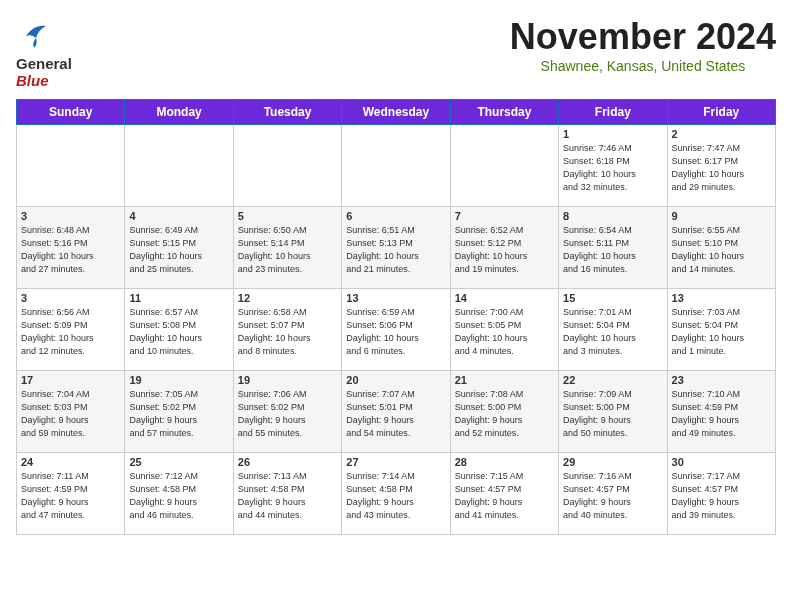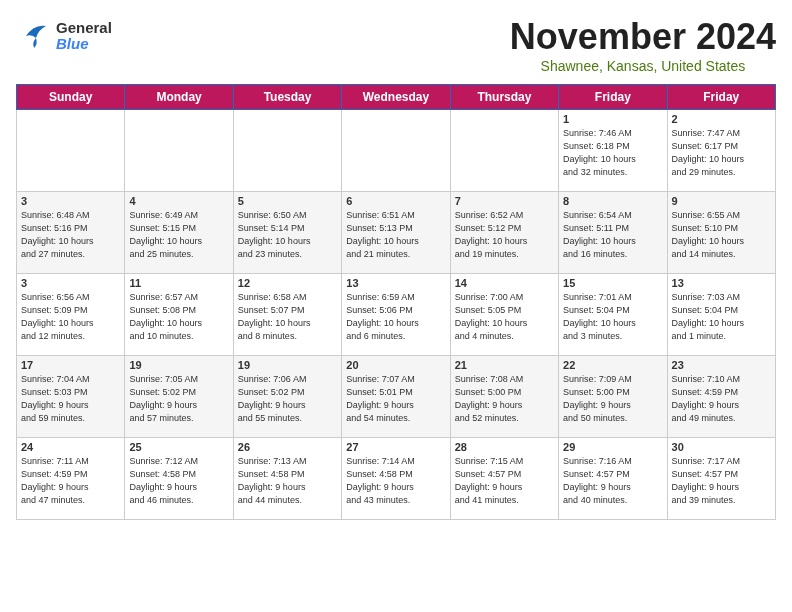--- a/index.html
+++ b/index.html
@@ -20,41 +20,42 @@
       justify-content: space-between;
       margin-bottom: 10px;
     }
     .logo {
       display: flex;
       flex-direction: column;
       align-items: flex-start;
     }
     .logo-row {
       display: flex;
-      align-items: center;
+      align-items: flex-start;
+      flex-direction: column;
     }
     .title-area {
       text-align: center;
     }
     .month-title {
       font-size: 36px;
       font-weight: bold;
       color: #222;
     }
     .location {
       font-size: 14px;
       color: #4d7c0f;
     }
     table {
       width: 100%;
       border-collapse: collapse;
       table-layout: fixed;
     }
     thead tr th {
-      background: #be185d;
+      background: #6d28d9;
       color: #fff;
       font-size: 12px;
       font-weight: bold;
       padding: 5px 4px;
       border: 1px solid #1a6bbf;
     }
     tbody tr td {
       border: 1px solid #ccc;
       vertical-align: top;
       padding: 3px 4px;
@@ -90,21 +91,21 @@
         <div style="margin-right:4px;">
           
           <svg width="36" height="36" viewBox="0 0 36 36">
             <path d="M10 20 Q18 8 30 10 Q22 14 20 22 Q16 18 10 20Z" fill="#1a6bbf"></path>
             <path d="M20 22 Q22 28 18 32 Q16 26 20 22Z" fill="#1a6bbf"></path>
           </svg>
         </div>
         <div>
           <div style="font-size:15px; font-weight:bold; line-height:1.1;">
             <span style="color:#333;">General</span><br>
-            <span style="color:#3b82f6; font-style:italic;">Blue</span>
+            <span style="color:#b91c1c; font-style:italic;">Blue</span>
           </div>
         </div>
       </div>
     </div>
     <div class="title-area">
       <div class="month-title">November 2024</div>
       <div class="location">Shawnee, Kansas, United States</div>
     </div>
   </div>
 

